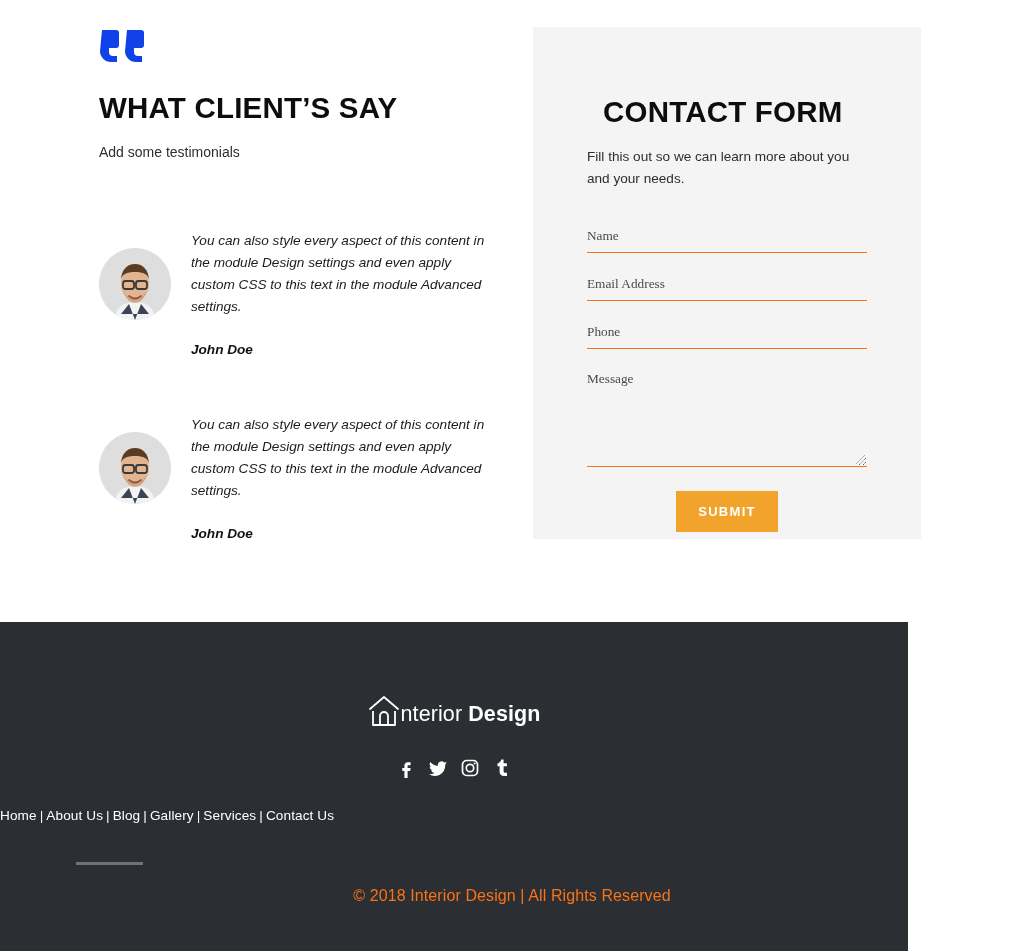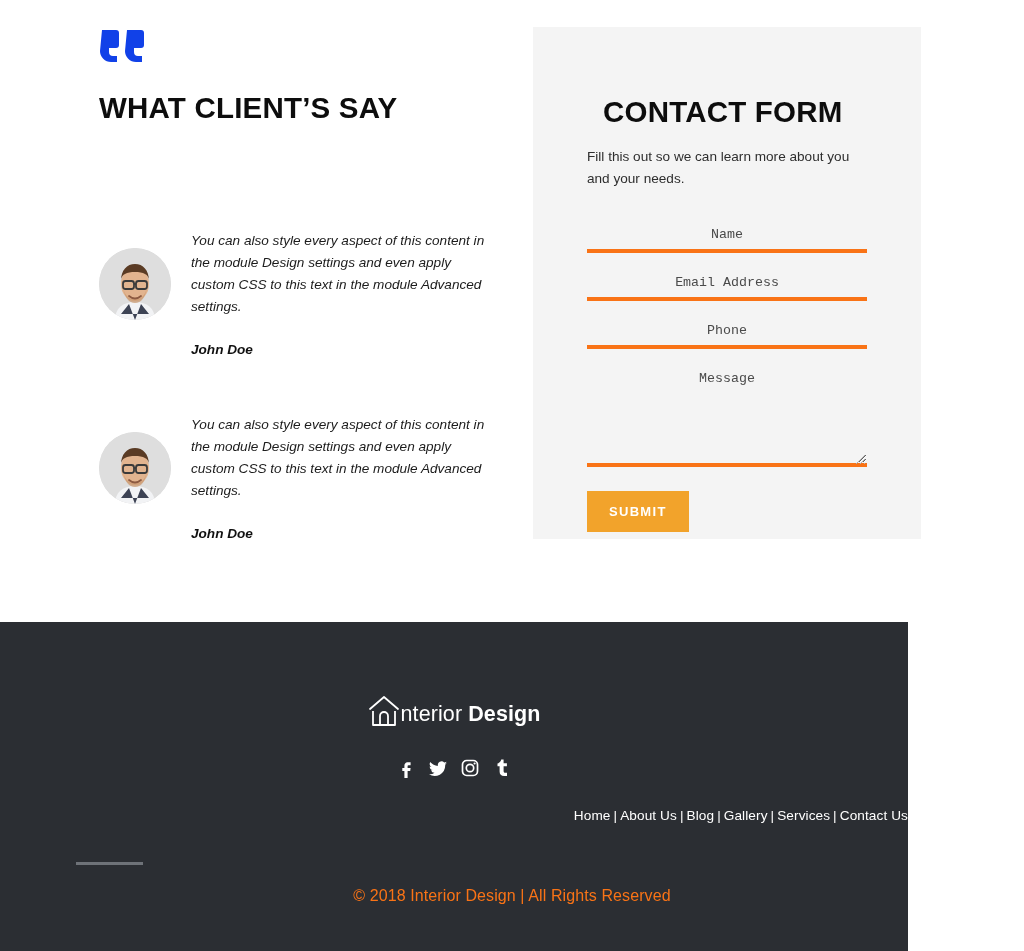--- a/index.html
+++ b/index.html
@@ -101,49 +101,48 @@
   .fields { margin-top: 37px; }
 
   .field { position: relative; margin-bottom: 21px; }
 
   .field input,
   .field textarea {
     width: 100%;
     display: block;
     background: transparent;
     border: none;
-    border-bottom: 4px solid #f97316;
-    font-family: Liberation Mono, monospace;
+    border-bottom: 1px solid #f97316;
+    font-family: Liberation Serif, serif;
     font-size: 13.3px;
     color: #4a4a4a;
     padding: 0 0 7px 0;
     outline: none;
     line-height: 1.4;
-    text-align: center;
   }
   .field input { height: 27px; }
   .field input::placeholder,
   .field textarea::placeholder { color: #4a4a4a; opacity: 1; }
 
   .field.message { margin-bottom: 16px; }
   .field textarea {
     height: 97px;
     resize: vertical;
     padding-top: 0;
     overflow: hidden;
   }
 
   .resize-grip {
     position: absolute;
     right: 1px; bottom: 5px;
     width: 11px; height: 11px;
     pointer-events: none;
   }
 
-  .submit-row { margin-top: 24px; display: flex; justify-content: flex-start; }
+  .submit-row { margin-top: 24px; display: flex; justify-content: center; }
 
   .submit-btn {
     background: #f2a32b;
     color: #ffffff;
     border: none;
     font-family: "Liberation Sans", sans-serif;
     font-size: 13px;
     font-weight: 700;
     letter-spacing: 1.3px;
     padding: 13px 22px;
@@ -185,21 +184,21 @@
   }
   .social {
     width: 22px; height: 22px;
     display: flex; align-items: center; justify-content: center;
     cursor: pointer;
   }
   .social svg { display: block; }
 
   .footer-nav {
     margin-top: 29px;
-    text-align: right;
+    text-align: left;
     font-size: 13.6px;
     color: #ffffff;
     letter-spacing: 0.1px;
   }
   .footer-nav a { color: #ffffff; text-decoration: none; cursor: pointer; }
   .footer-nav .sep { color: #ffffff; padding: 0 3px; }
 
   .footer-divider {
     position: absolute;
     left: 76px; top: 240px;
@@ -225,20 +224,21 @@
   <div class="testimonials">
 
     <span class="quote-icon-wrap">
       <svg class="quote-icon" viewBox="0 0 50 40" xmlns="http://www.w3.org/2000/svg" aria-hidden="true">
         <path d="M3 3 h14 a3 3 0 0 1 3 3 v12 a3 3 0 0 1 -3 3 h-7 v4 a4 4 0 0 0 4 4 h4 v6 h-6 a11 11 0 0 1 -11 -11 z" fill="#1141e8"></path>
         <path d="M28 3 h14 a3 3 0 0 1 3 3 v12 a3 3 0 0 1 -3 3 h-7 v4 a4 4 0 0 0 4 4 h4 v6 h-6 a11 11 0 0 1 -11 -11 z" fill="#1141e8"></path>
       </svg>
     </span>
 
     <h1 class="section-title">WHAT CLIENT’S SAY</h1>
+    <p class="section-sub">Add some testimonials</p>
 
     
     <div class="testimonial t1">
       <div class="avatar">
         <svg viewBox="0 0 72 72" xmlns="http://www.w3.org/2000/svg" aria-hidden="true">
           <circle cx="36" cy="36" r="36" fill="#dedede"></circle>
           <path d="M16 72 c0-12 8-18 20-18 s20 6 20 18 z" fill="#f2f3f5"></path>
           <path d="M22 66 l8-10 6 16 6-16 8 10 z" fill="#3d4354"></path>
           <ellipse cx="36" cy="36" rx="14" ry="17" fill="#e2b48f"></ellipse>
           <path d="M22 33 c0-11 6-17 14-17 s14 6 14 17 c0-7-6-9-14-9 s-14 2-14 9z" fill="#5a3b24"></path>

